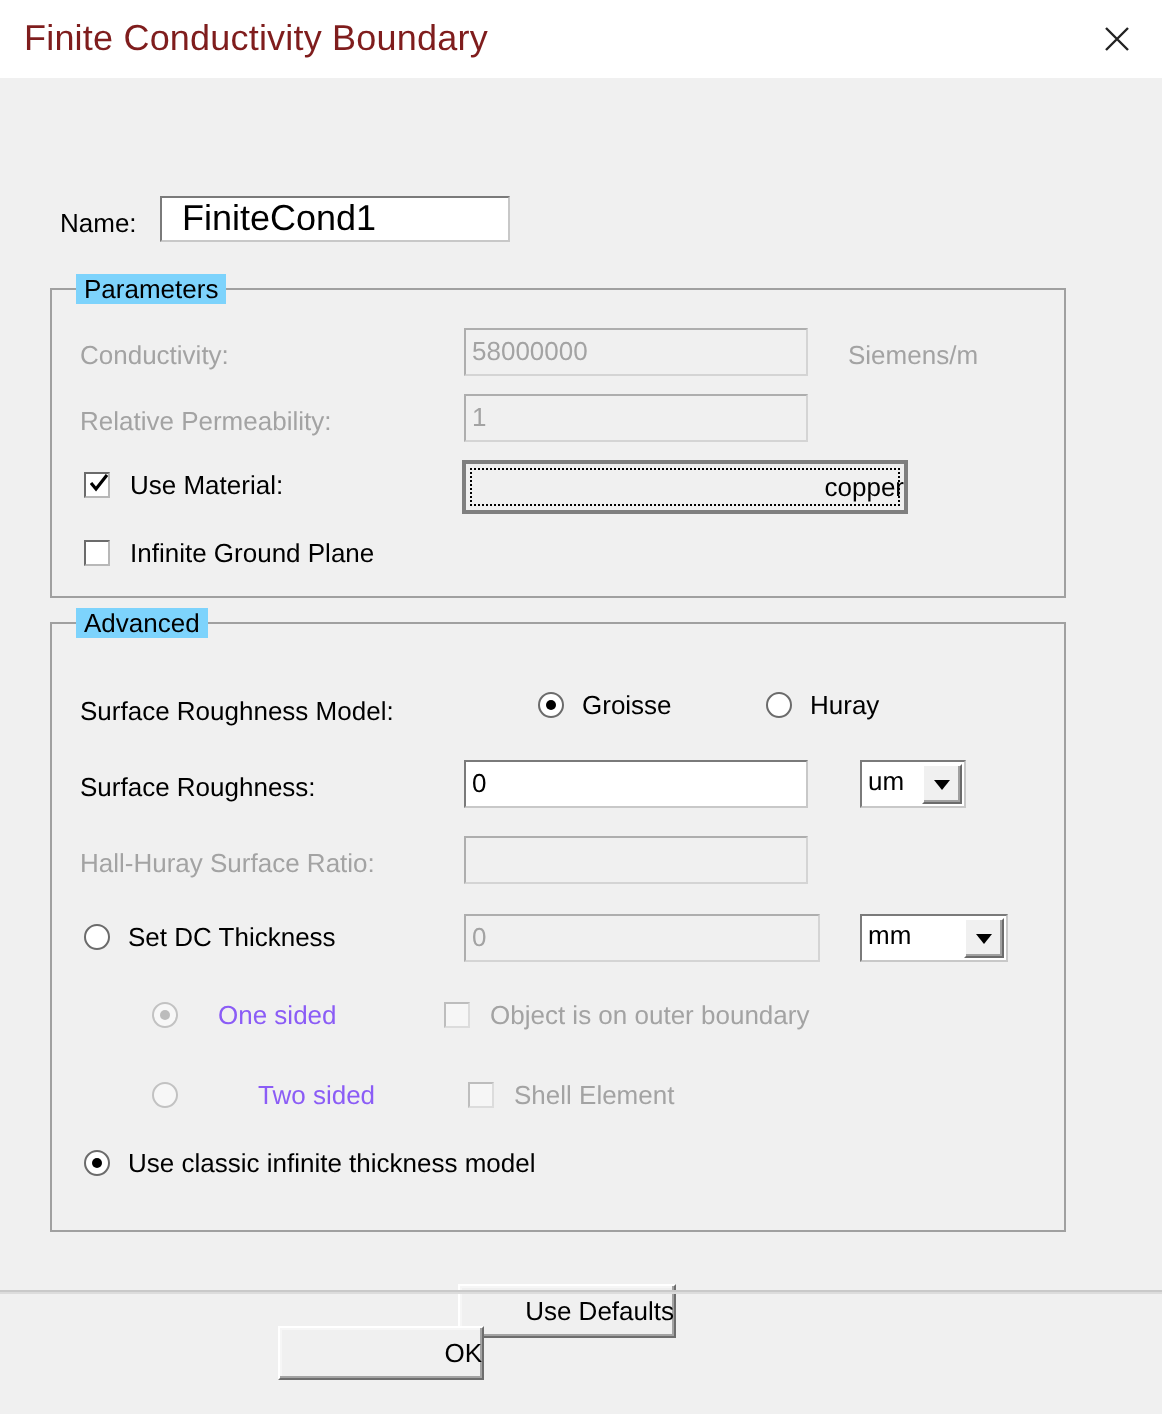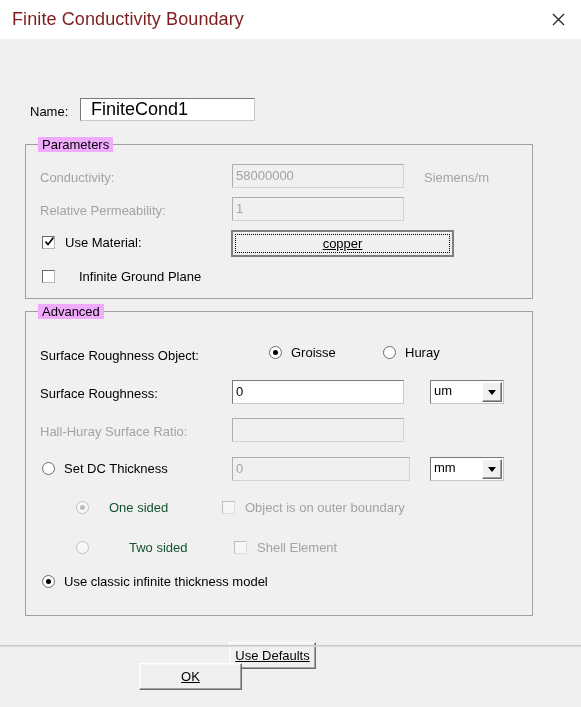--- a/index.html
+++ b/index.html
@@ -70,21 +70,21 @@
 
   
   .groupbox {
     position: absolute;
     border: 1px solid #a0a0a0;
     box-sizing: border-box;
   }
   .groupbox-title {
     position: absolute;
     top: -8px; left: 12px;
-    background: #f0abfc;
+    background: #7dd3fc;
     padding: 0 4px;
     font-size: 13px;
     color: #000;
     white-space: nowrap;
   }
 
   #params-group { left: 25px; top: 105px; width: 508px; height: 155px; }
   #advanced-group { left: 25px; top: 272px; width: 508px; height: 305px; }
 
   
@@ -159,21 +159,21 @@
   .radio.disabled { border-color: #c2c2c2; background: #f7f7f7; }
   .radio .dot {
     position: absolute;
     left: 3px; top: 3px;
     width: 5px; height: 5px;
     border-radius: 50%;
     background: #000;
   }
   .radio.disabled .dot { background: #bcbcbc; }
   .rbrow .rblabel { margin-left: 9px; font-size: 13px; white-space: nowrap; }
-  .rbrow .rblabel.disabled { color: #14532d; margin-left: 20px; }
+  .rbrow .rblabel.disabled { color: #8b5cf6; margin-left: 20px; }
 
   
   .combo {
     position: absolute;
     box-sizing: border-box;
     background: #ffffff;
     border: 1px solid #7a7a7a;
     border-right-color: #c8c8c8;
     border-bottom-color: #c8c8c8;
     display: flex;
@@ -214,24 +214,23 @@
     background: #f0f0f0;
     border: 1px solid #ffffff;
     border-right-color: #6d6d6d;
     border-bottom-color: #6d6d6d;
     box-shadow: inset -1px -1px 0 #a3a3a3, inset 1px 1px 0 #f6f6f6;
     font-family: "Liberation Sans", sans-serif;
     font-size: 13px;
     color: #000;
     display: flex;
     align-items: center;
-    justify-content: center;
+    justify-content: flex-end;
     cursor: default;
     padding: 0;
-    text-decoration: underline;
   }
   .btn.focus {
     border: 2px solid #7f7f7f;
     box-shadow: none;
   }
   .btn.focus .inner {
     position: absolute;
     left: 2px; top: 2px; right: 2px; bottom: 2px;
     border: 1px dotted #000;
     pointer-events: none;
@@ -282,44 +281,44 @@
       </svg>
     </span>
     <span class="cblabel">Use Material:</span>
   </div>
 
   <div class="btn focus" style="left:231px; top:191px; width:223px; height:27px;">
     <span>copper</span>
     <span class="inner"></span>
   </div>
 
-  <div class="cbrow" style="left:42px; top:230px;gap:14px;">
+  <div class="cbrow" style="left:42px; top:230px;">
     <span class="cbox"></span>
     <span class="cblabel">Infinite Ground Plane</span>
   </div>
 
   <div class="groupbox" id="advanced-group">
     <div class="groupbox-title">Advanced</div>
   </div>
 
-  <div class="lbl" style="left:40px; top:309px;">Surface Roughness Object:</div>
+  <div class="lbl" style="left:40px; top:309px;">Surface Roughness Model:</div>
   <div class="rbrow" style="left:269px; top:306px;">
     <span class="radio">
         <span class="dot"></span>
       </span>
     <span class="rblabel">Groisse</span>
   </div>
   <div class="rbrow" style="left:383px; top:306px;">
     <span class="radio"></span>
     <span class="rblabel">Huray</span>
   </div>
 
   <div class="lbl" style="left:40px; top:347px;">Surface Roughness:</div>
   <input class="tfield" type="text" style="left: 232px; top: 341px; width: 172px; height: 24px;" value="0">
-  <div class="combo" style="left:430px; top:341px; width:74px; height:24px;">
+  <div class="combo" style="left:430px; top:341px; width:53px; height:24px;">
     <span class="cval">um</span>
     <span class="carrow">
         <span class="tri"></span>
       </span>
   </div>
 
   <div class="lbl disabled" style="left:40px; top:385px;">Hall-Huray Surface Ratio:</div>
   <input class="tfield disabled" type="text" readonly="" style="left: 232px; top: 379px; width: 172px; height: 24px;" value="">
 
   <div class="rbrow" style="left:42px; top:422px;">
@@ -354,21 +353,21 @@
     <span class="cblabel disabled">Shell Element</span>
   </div>
 
   <div class="rbrow" style="left:42px; top:535px;">
     <span class="radio">
         <span class="dot"></span>
       </span>
     <span class="rblabel">Use classic infinite thickness model</span>
   </div>
 
-  <div class="btn" style="left:229px; top:603px; width:87px; height:27px;">
+  <div class="btn" style="left:229px; top:603px; width:109px; height:27px;">
     <span>Use Defaults</span>
   </div>
 
   <div class="hsep" style="top:606px;"></div>
 
   <div class="btn" style="left:139px; top:624px; width:103px; height:27px;">
     <span>OK</span>
   </div>
 
 </div>

